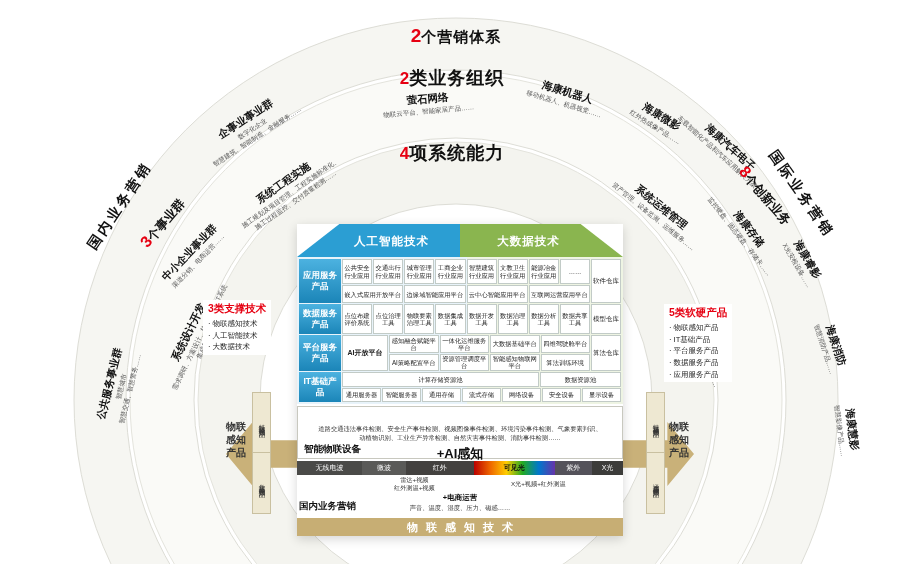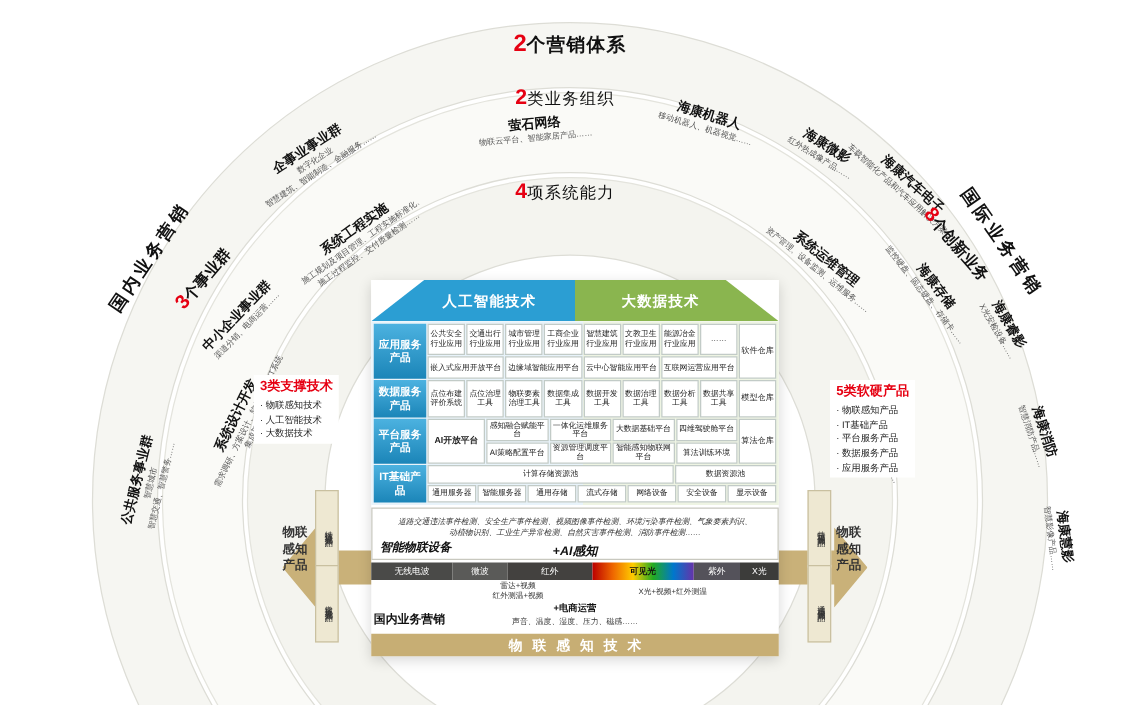--- a/index.html
+++ b/index.html
@@ -10,21 +10,21 @@
   .rings{position:absolute;left:0;top:0;}
   
   .arc{position:absolute;text-align:center;white-space:nowrap;
        transform:translate(-50%,-50%) rotate(var(--r,0deg));}
   .arc-label{font-size:10.5px;font-weight:bold;color:#111;}
   .arc-desc{font-size:6.5px;color:#555;margin-top:1px;line-height:1.3;}
   .arc-desc.wrap{white-space:normal;width:118px;}
   .hdr1 .n{color:#e60012;font-size:19px;font-weight:bold;}
   .hdr1 .t{font-size:15px;font-weight:bold;letter-spacing:1px;}
   .hdr2 .n{color:#e60012;font-size:17px;font-weight:bold;}
-  .hdr2 .t{font-size:13px;font-weight:normal;letter-spacing:1px;}
+  .hdr2 .t{font-size:18px;font-weight:bold;letter-spacing:1px;}
   .big .n{color:#e60012;font-size:16px;font-weight:bold;}
   .big .t{font-size:12.5px;font-weight:bold;}
   .outer-label{font-size:14px;font-weight:bold;letter-spacing:3px;color:#111;}
   
   .tagbox{position:absolute;background:#fff;padding:2px 5px;}
   .tagbox .tt{color:#e60012;font-weight:bold;font-size:10.5px;white-space:nowrap;}
   .tagbox ul{margin:2px 0 0;padding:0;list-style:none;font-size:7.5px;line-height:1.55;color:#222;}
   .tagbox li::before{content:"· ";}
   
   .house{position:absolute;left:297px;top:224px;width:326px;background:#fff;
@@ -46,25 +46,25 @@
   .cells{flex:1;display:flex;flex-direction:column;gap:1px;min-width:0;}
   .crow{display:flex;gap:1px;flex:1;min-height:0;}
   .crow.tallrow{flex:1.45;}
   .cell{flex:1;background:#fff;border:1px solid rgba(120,140,130,.45);font-size:6.3px;line-height:1.15;
         display:flex;align-items:center;justify-content:center;text-align:center;color:#222;padding:1px;min-width:0;}
   .side-cell{flex:0 0 26px;background:#fff;border:1px solid rgba(120,140,130,.45);font-size:6.5px;
              display:flex;align-items:center;justify-content:center;text-align:center;line-height:1.25;color:#222;padding:1px;}
   .pwrap{flex:1;display:flex;gap:1px;min-width:0;}
   .cell.tall{flex:0 0 42px;font-size:7px;font-weight:bold;}
   
-  .devices{margin-top:2px;background:#fff;border:1px solid #c8c8bf;padding:7px 4px 2px;font-style:italic;}
+  .devices{margin-top:2px;background:#fff;border:1px solid #c8c8bf;padding:18px 4px 2px;}
   .dev-desc{font-size:6.3px;color:#333;text-align:center;line-height:1.35;}
   .dev-foot{position:relative;height:13px;margin-top:1px;}
   .dev-title{position:absolute;left:2px;top:0;font-weight:bold;font-size:9.5px;color:#111;}
-  .dev-tag{position:absolute;left:50%;transform:translateX(-50%);top:2px;font-weight:bold;font-size:10px;color:#111;text-align:right;}
+  .dev-tag{position:absolute;left:50%;transform:translateX(-50%);top:2px;font-weight:bold;font-size:13px;color:#111;text-align:right;}
   
   .spectrum{display:flex;height:14px;margin-top:2px;}
   .seg{display:flex;align-items:center;justify-content:center;color:#fff;font-size:7px;white-space:nowrap;}
   .seg0{flex:2.1;background:#4a4a48;} .seg1{flex:1.4;background:#5a5a58;} .seg2{flex:2.2;background:#43413f;}
   .seg3{flex:2.6;background:linear-gradient(90deg,#b00,#e60,#fc0,#2a2,#07c,#63a);color:#111;font-weight:bold;}
   .seg4{flex:1.2;background:#54525a;} .seg5{flex:1.0;background:#3c3c3a;}
   
   .combos{position:relative;height:16px;margin-top:1px;}
   .combo-left{position:absolute;left:36%;transform:translateX(-50%);text-align:center;
               font-size:6.2px;color:#333;line-height:1.3;}

